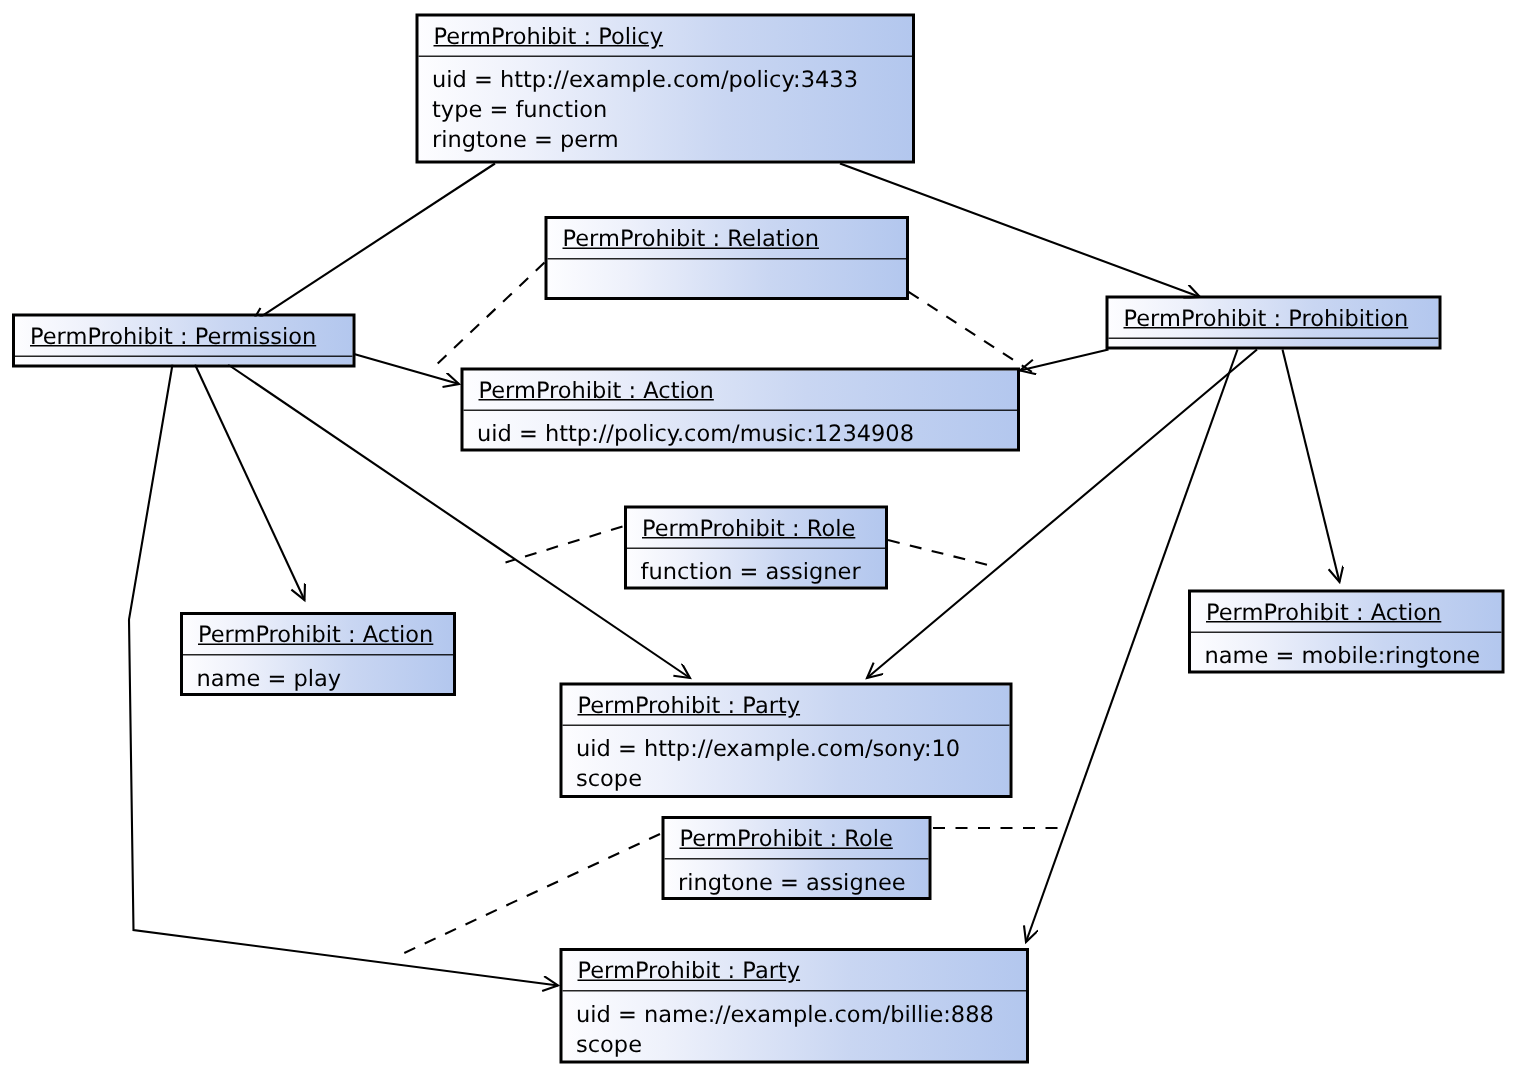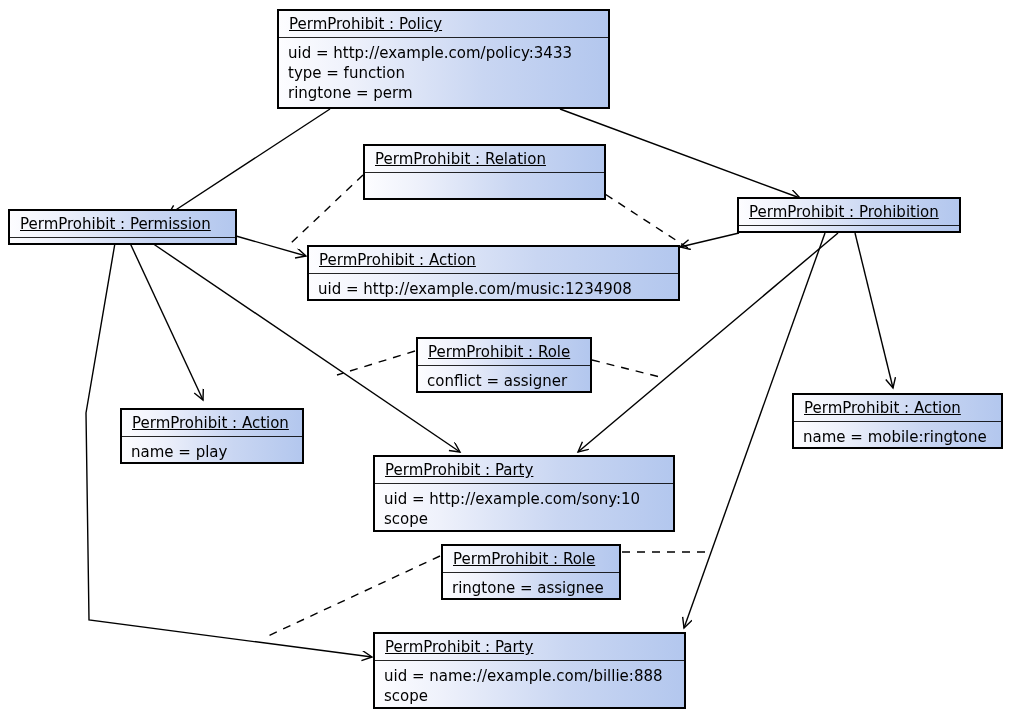--- a/index.html
+++ b/index.html
@@ -93,29 +93,29 @@
     </div>
     <div class="sep"></div>
     <div class="body empty"></div>
   </div>
 
   <div class="node" style="left:307px;top:245px;width:373px;height:56px;">
     <div class="title">
       <span>PermProhibit : Action</span>
     </div>
     <div class="sep"></div>
-    <div class="body"><span>uid = http://example.com/music:1234908</span></div>
+    <div class="body"><span>uid = http://policy.com/music:1234908</span></div>
   </div>
 
   <div class="node" style="left:416px;top:337px;width:176px;height:56px;">
     <div class="title">
       <span>PermProhibit : Role</span>
     </div>
     <div class="sep"></div>
-    <div class="body"><span>conflict = assigner</span></div>
+    <div class="body"><span>function = assigner</span></div>
   </div>
 
   <div class="node" style="left:120px;top:408px;width:184px;height:56px;">
     <div class="title">
       <span>PermProhibit : Action</span>
     </div>
     <div class="sep"></div>
     <div class="body"><span>name = play</span></div>
   </div>
 

